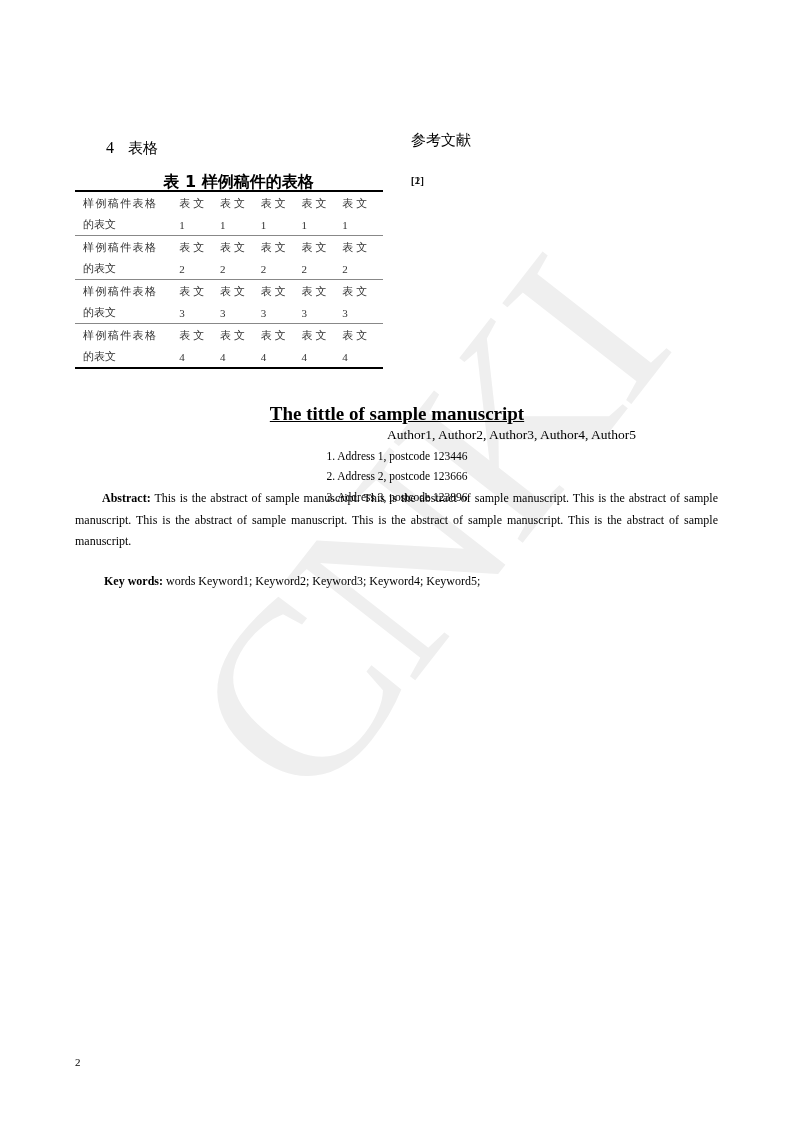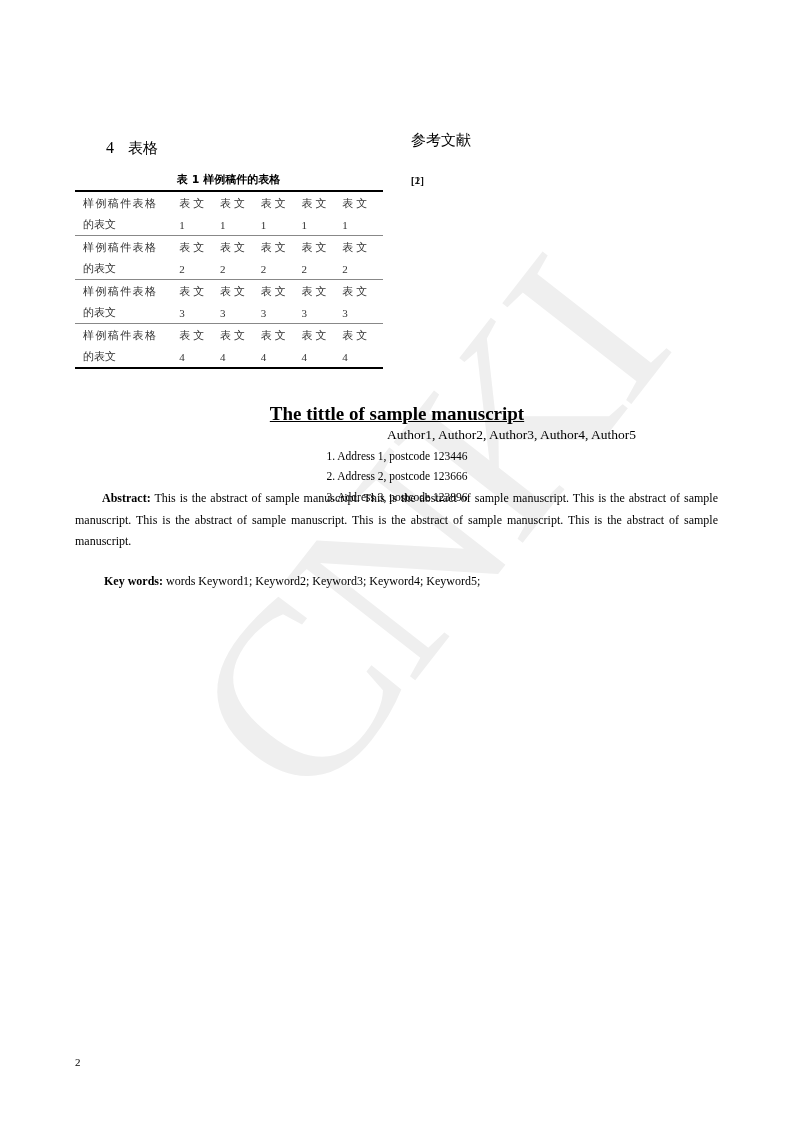--- a/index.html
+++ b/index.html
@@ -5,21 +5,21 @@
   html, body { margin: 0; padding: 0; background: #ffffff; }
   body { width: 794px; height: 1123px; position: relative; overflow: hidden;
          font-family: "Liberation Serif", "DejaVu Serif", serif; color: #000; }
   .watermark { position: absolute; left: 150px; top: 390px; width: 600px; height: 300px;
                font-family: "Liberation Serif", serif; font-size: 250px; color: #efefef;
                transform: rotate(-52deg); transform-origin: 50% 50%; line-height: 1;
                letter-spacing: -6px; z-index: 0; pointer-events: none; white-space: nowrap; }
   .layer { position: absolute; z-index: 1; margin-top: 14px; }
   .section-heading { left: 106px; top: 125px; font-size: 15px; font-family: "DejaVu Sans", sans-serif; }
   .section-heading .num { font-family: "Liberation Serif", serif; font-size: 16px; margin-right: 14px; }
-  .table-caption { left: 75px; top: 158px; width: 307px; text-align: center; font-size: 11px; font-weight: bold; font-family: "DejaVu Sans", sans-serif; }
+  .table-caption { left: 85px; top: 158px; width: 307px; text-align: center; font-size: 16px; font-weight: bold; font-family: "DejaVu Sans", sans-serif; }
   table.sample { left: 75px; top: 176px; width: 308px; border-collapse: collapse; font-size: 11px; color: #333; }
   table.sample { border-top: 2px solid #000; border-bottom: 2px solid #000; }
   table.sample tr { border-bottom: 1px solid #888; }
   table.sample tr:last-child { border-bottom: none; }
   table.sample td { padding: 2px 0 0 0; vertical-align: top; line-height: 20.5px; font-family: "DejaVu Sans", sans-serif; font-weight: 200; }
   table.sample td.first { width: 100px; padding-left: 8px; letter-spacing: 1.4px; }
   table.sample td.cell { width: 42px; letter-spacing: 3px; }
   table.sample td .n { font-family: "Liberation Serif", serif; font-size: 11px; }
   .refs-heading { left: 411px; top: 117px; font-size: 15px; font-family: Liberation Mono, monospace; text-align: right; }
   .refs { left: 411px; top: 156px; width: 307px; font-size: 11px; line-height: 20.7px; }

